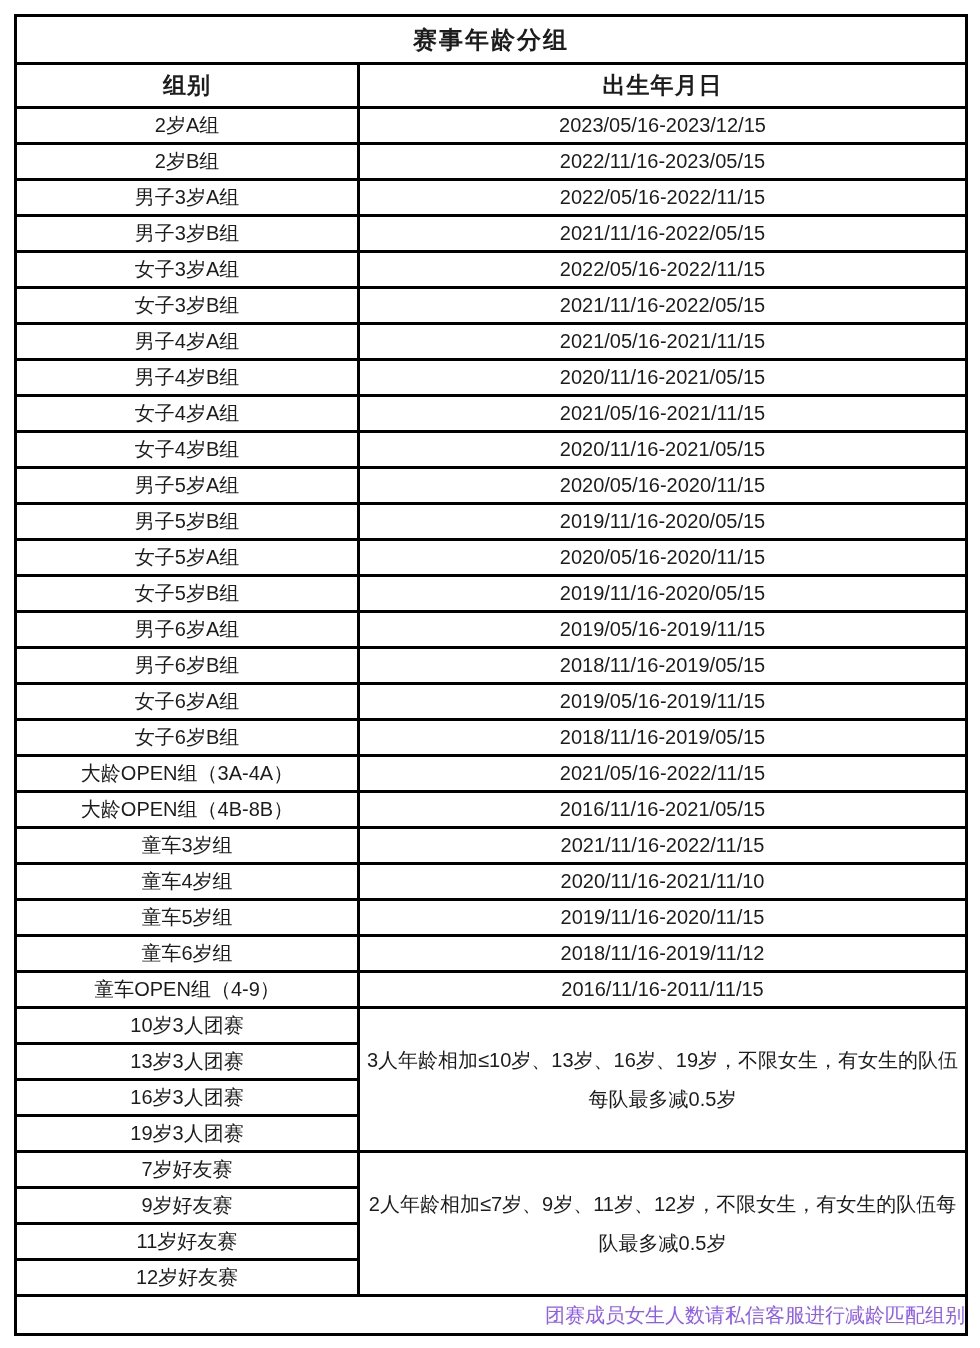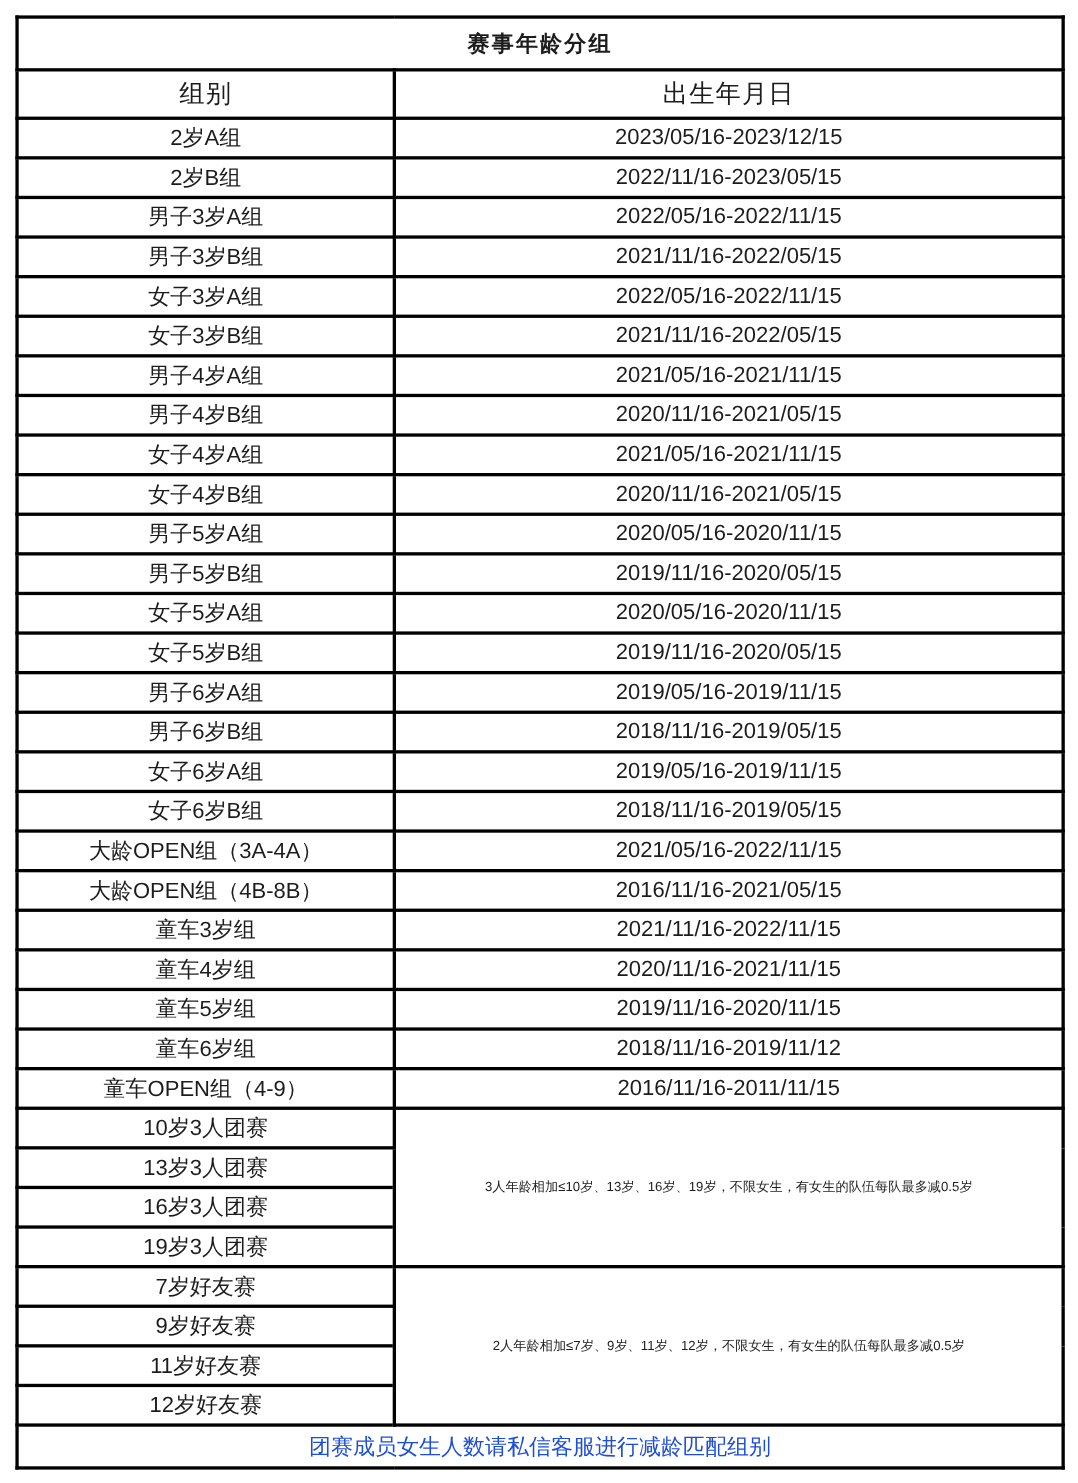--- a/index.html
+++ b/index.html
@@ -24,36 +24,36 @@
     text-align: center;
     vertical-align: middle;
     color: #1c1c1c;
     padding: 0;
     overflow: hidden;
   }
   col.c1 { width: 343px; }
   col.c2 { width: 608px; }
   .title-cell {
     height: 45px;
-    font-size: 20px;
+    font-size: 24px;
     font-weight: bold;
     letter-spacing: 2px;
   }
   .header-cell {
     height: 41px;
     font-size: 23px;
-    font-weight: normal;
+    font-weight: bold;
     letter-spacing: 1px;
   }
   .group-cell, .date-cell {
     height: 33px;
     font-size: 20px;
   }
   .note-cell {
-    font-size: 12px;
+    font-size: 20px;
     line-height: 1.95;
     padding: 0 12px;
   }
   .footer-cell {
     height: 36px;
     font-size: 20px;
   }
 </style>
 </head>
 <body>
@@ -153,21 +153,21 @@
         <tr>
           <td class="group-cell">大龄OPEN组（4B-8B）</td>
           <td class="date-cell">2016/11/16-2021/05/15</td>
         </tr>
         <tr>
           <td class="group-cell">童车3岁组</td>
           <td class="date-cell">2021/11/16-2022/11/15</td>
         </tr>
         <tr>
           <td class="group-cell">童车4岁组</td>
-          <td class="date-cell">2020/11/16-2021/11/15</td>
+          <td class="date-cell">2020/11/16-2021/11/10</td>
         </tr>
         <tr>
           <td class="group-cell">童车5岁组</td>
           <td class="date-cell">2019/11/16-2020/11/15</td>
         </tr>
         <tr>
           <td class="group-cell">童车6岁组</td>
           <td class="date-cell">2018/11/16-2019/11/12</td>
         </tr>
         <tr>
@@ -196,17 +196,17 @@
         </tr>
         <tr>
           <td class="group-cell">11岁好友赛</td>
         </tr>
         <tr>
           <td class="group-cell">12岁好友赛</td>
         </tr>
       </tbody>
     <tfoot>
       <tr>
-        <td colspan="2" class="footer-cell" style="color: #1d4ed8;">团赛成员女生人数请私信客服进行减龄匹配组别</td>
+        <td colspan="2" class="footer-cell" style="color: #8b5cf6; text-align: right;">团赛成员女生人数请私信客服进行减龄匹配组别</td>
       </tr>
     </tfoot>
   </table>
 </div>
 
 </body></html>

